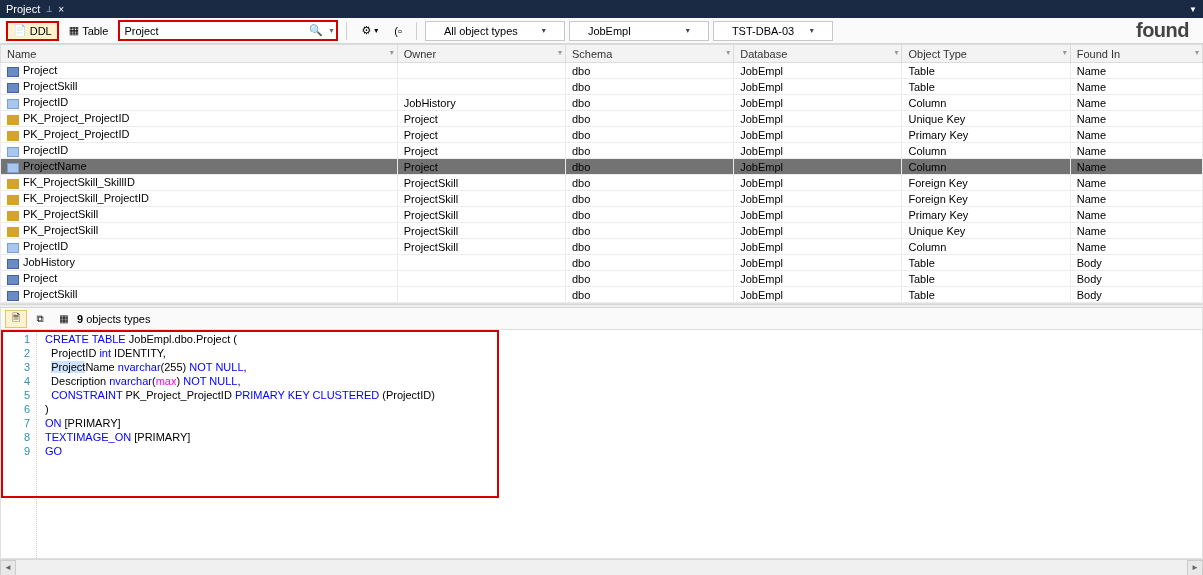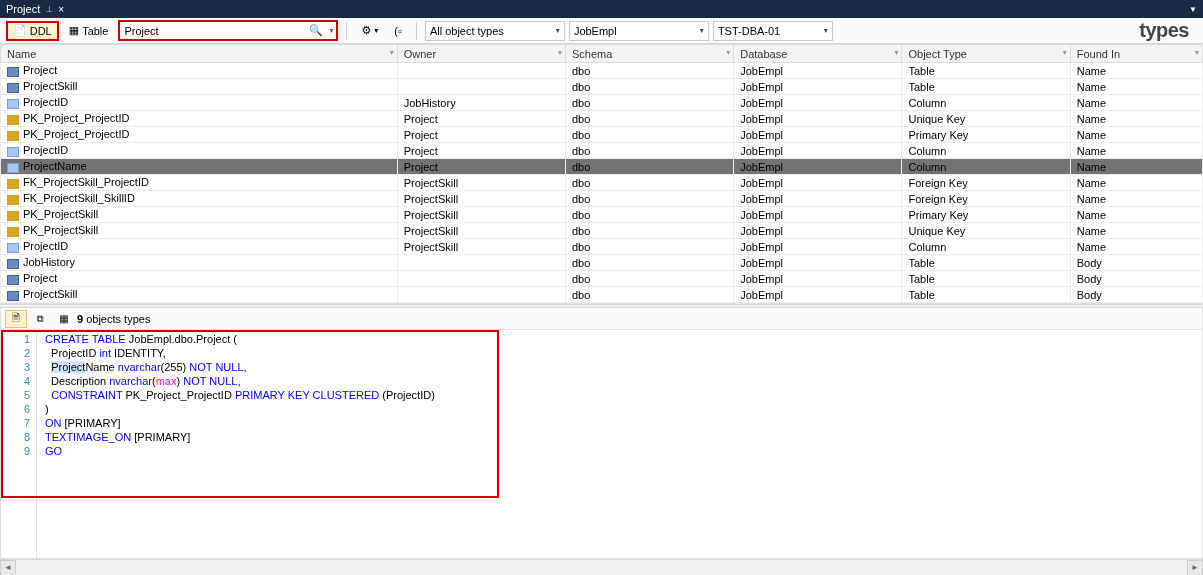--- a/index.html
+++ b/index.html
@@ -11,21 +11,21 @@
 .titlebar .drop{margin-left:auto;color:#fff;font-size:8px}
 .toolbar{height:26px;display:flex;align-items:center;gap:4px;padding:2px 6px;border-bottom:1px solid #d6d6d6;background:#fafafa}
 .tbtn{display:inline-flex;align-items:center;gap:3px;padding:2px 5px;border:1px solid transparent;cursor:pointer;height:20px}
 .tbtn.active{background:#fff3cf;border:1px solid #e6c46b}
 .redbox{border:2px solid #d40000!important}
 .search-wrap{display:flex;align-items:center;width:220px;height:21px;border:1px solid #c8c8c8;background:#fff;position:relative}
 .search-wrap input{border:none;outline:none;flex:1;padding:0 4px;font-size:11px}
 .search-wrap .mag{color:#666;padding:0 3px;font-size:11px}
 .search-wrap .dd{color:#666;padding:0 3px;font-size:8px}
 .sep{width:1px;height:18px;background:#d0d0d0;margin:0 4px}
-.combo{height:20px;border:1px solid #c8c8c8;background:#fff;display:flex;align-items:center;padding:0 4px;min-width:140px;position:relative}
+.combo{height:20px;border:1px solid #c8c8c8;background:#fff;display:flex;align-items:center;padding:0 18px;min-width:140px;position:relative}
 .combo .dd{margin-left:auto;font-size:8px;color:#444}
 .brand{margin-left:auto;font-size:20px;color:#444;font-weight:600;letter-spacing:-0.5px;padding-right:8px}
 .grid-wrap{flex:0 0 auto;overflow:hidden;border-bottom:1px solid #e0e0e0}
 table.grid{width:100%;border-collapse:collapse;table-layout:fixed}
 table.grid th{background:#f3f3f3;border:1px solid #dcdcdc;text-align:left;padding:2px 6px;font-weight:400;color:#333;height:18px;position:relative}
 table.grid th .flt{position:absolute;right:3px;top:3px;font-size:8px;color:#999}
 table.grid td{border:1px solid #ececec;padding:1px 6px;height:16px;white-space:nowrap;overflow:hidden}
 table.grid tr.sel td{background:#737373}
 .cell-ico{display:inline-block;width:12px;height:10px;margin-right:4px;vertical-align:middle}
 .ico-table{background:linear-gradient(#6a8bc4,#6a8bc4);border:1px solid #44639c}
@@ -84,24 +84,24 @@
   <span class="sep"></span>
   <span class="combo">
     <span>All object types</span>
     <span class="dd">▾</span>
   </span>
   <span class="combo">
     <span>JobEmpl</span>
     <span class="dd">▾</span>
   </span>
   <span class="combo" style="min-width:120px">
-    <span>TST-DBA-01</span>
-    <span class="dd">▾</span>
-  </span>
-  <span class="brand">types</span>
+    <span>TST-DBA-03</span>
+    <span class="dd">▾</span>
+  </span>
+  <span class="brand">found</span>
 </div>
 
 <div class="grid-wrap">
 <table class="grid">
   <colgroup id="cg">
         <col style="width: 33%;">
         <col style="width: 14%;">
         <col style="width: 14%;">
         <col style="width: 14%;">
         <col style="width: 14%;">
@@ -168,29 +168,29 @@
         </tr>
         <tr class="sel">
           <td><span class="cell-ico ico-col"></span>ProjectName</td>
           <td>Project</td>
           <td>dbo</td>
           <td>JobEmpl</td>
           <td>Column</td>
           <td>Name</td>
         </tr>
         <tr>
+          <td><span class="cell-ico ico-key"></span>FK_ProjectSkill_SkillID</td>
+          <td>ProjectSkill</td>
+          <td>dbo</td>
+          <td>JobEmpl</td>
+          <td>Foreign Key</td>
+          <td>Name</td>
+        </tr>
+        <tr>
           <td><span class="cell-ico ico-key"></span>FK_ProjectSkill_ProjectID</td>
-          <td>ProjectSkill</td>
-          <td>dbo</td>
-          <td>JobEmpl</td>
-          <td>Foreign Key</td>
-          <td>Name</td>
-        </tr>
-        <tr>
-          <td><span class="cell-ico ico-key"></span>FK_ProjectSkill_SkillID</td>
           <td>ProjectSkill</td>
           <td>dbo</td>
           <td>JobEmpl</td>
           <td>Foreign Key</td>
           <td>Name</td>
         </tr>
         <tr>
           <td><span class="cell-ico ico-key"></span>PK_ProjectSkill</td>
           <td>ProjectSkill</td>
           <td>dbo</td>

